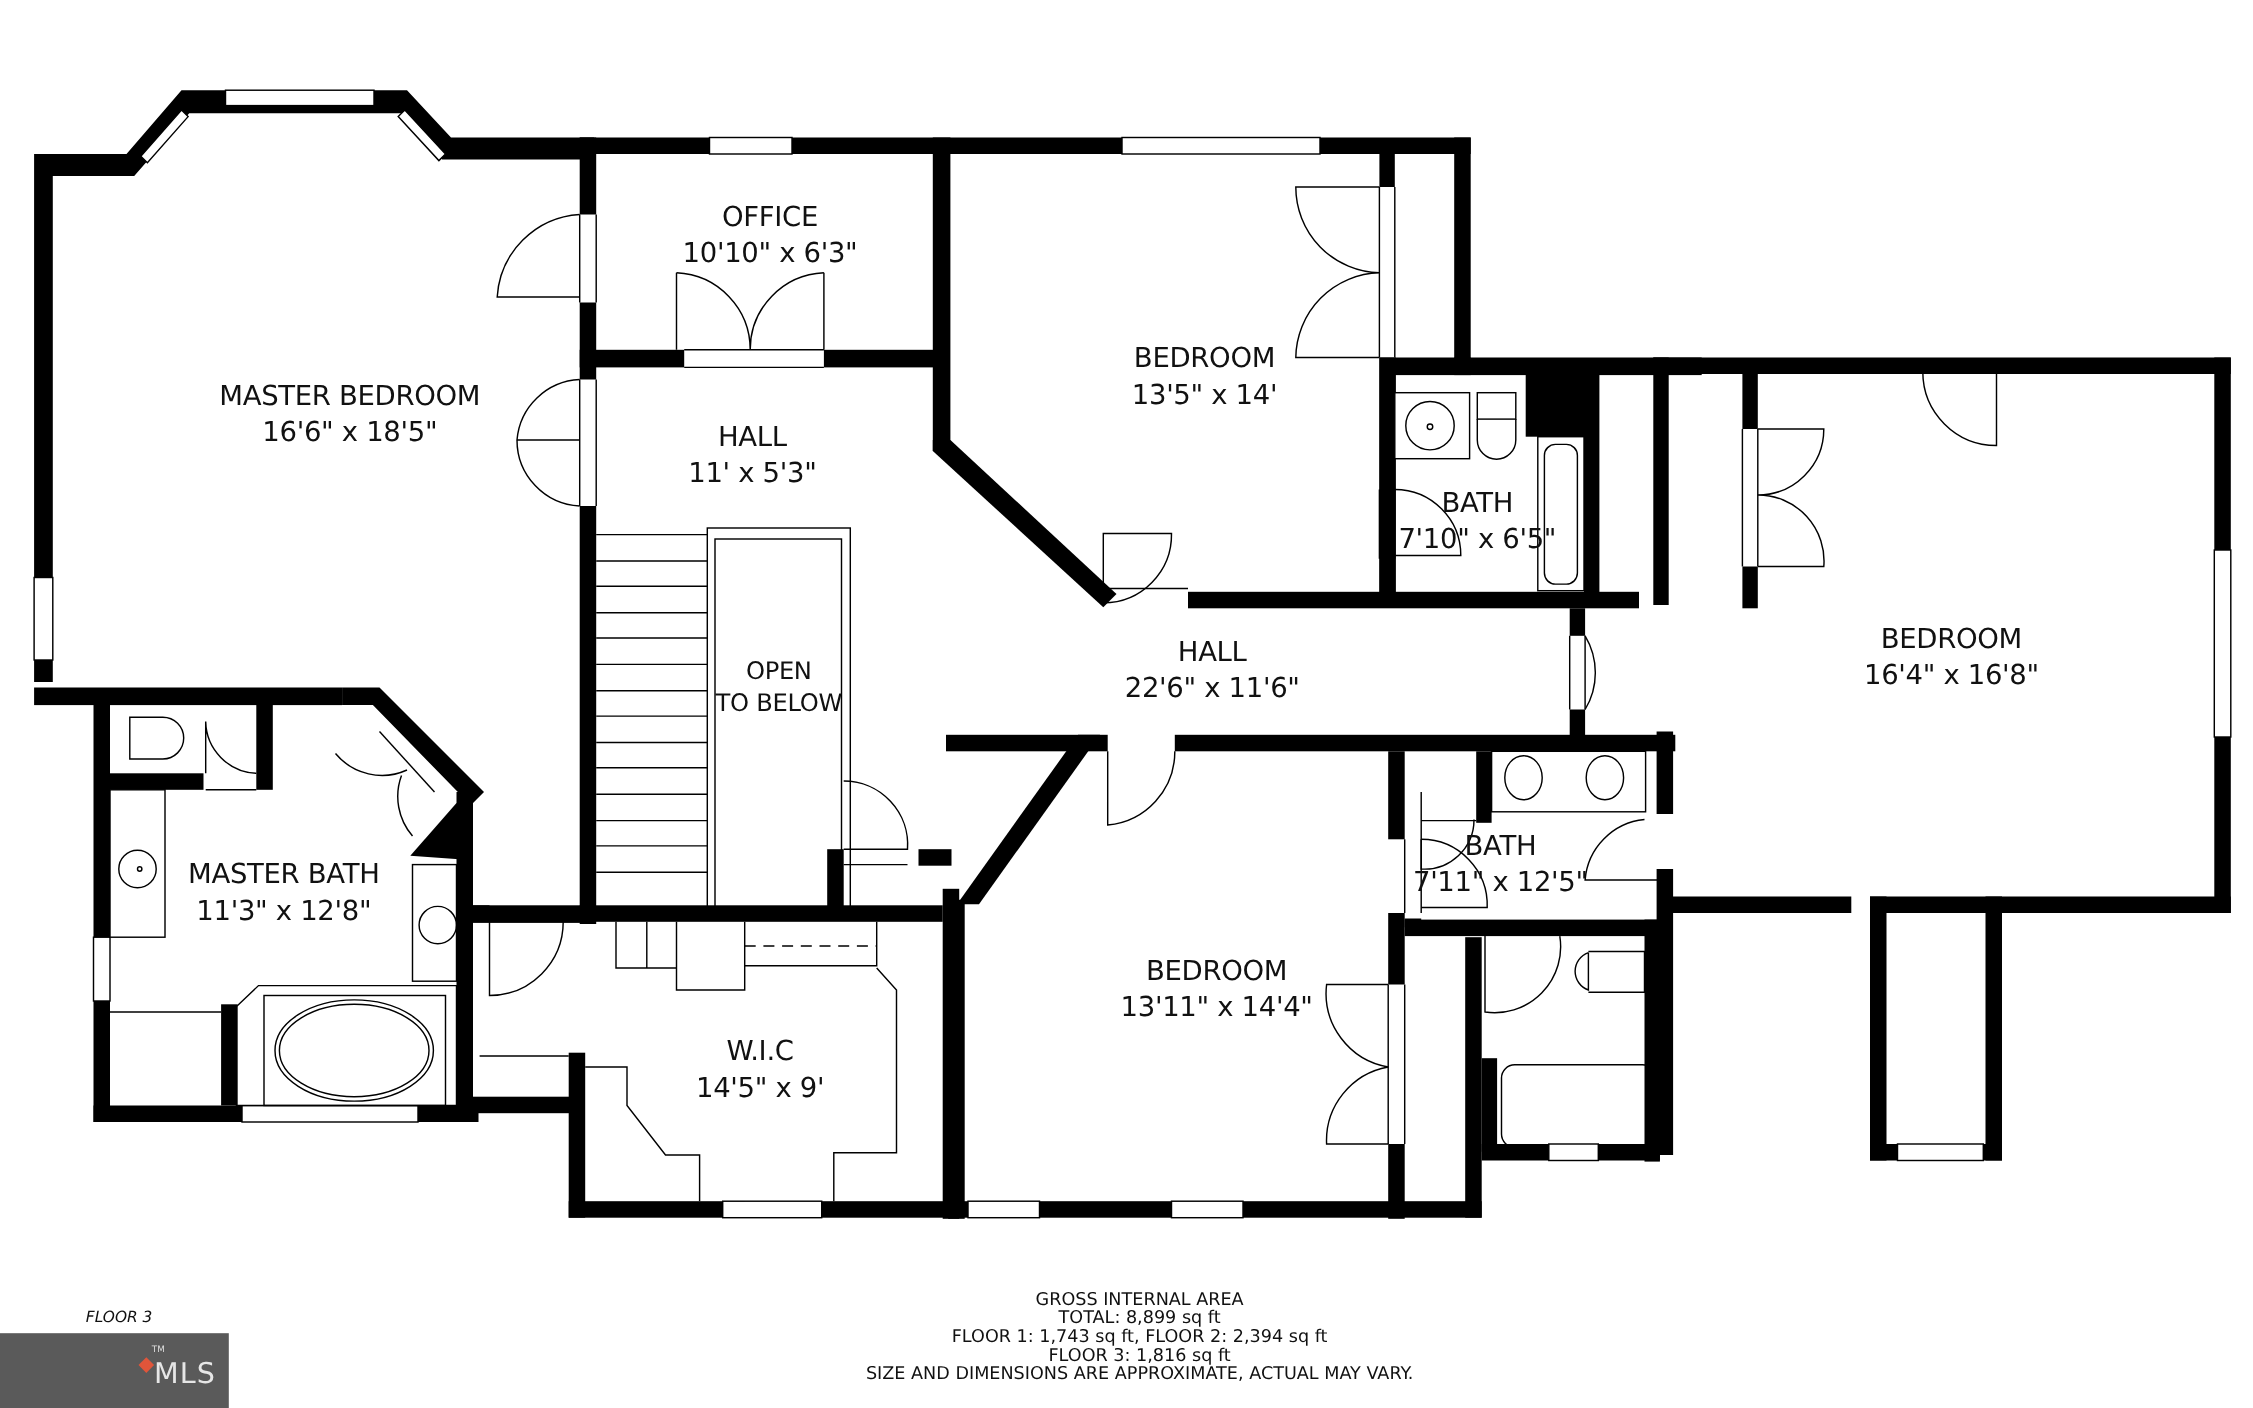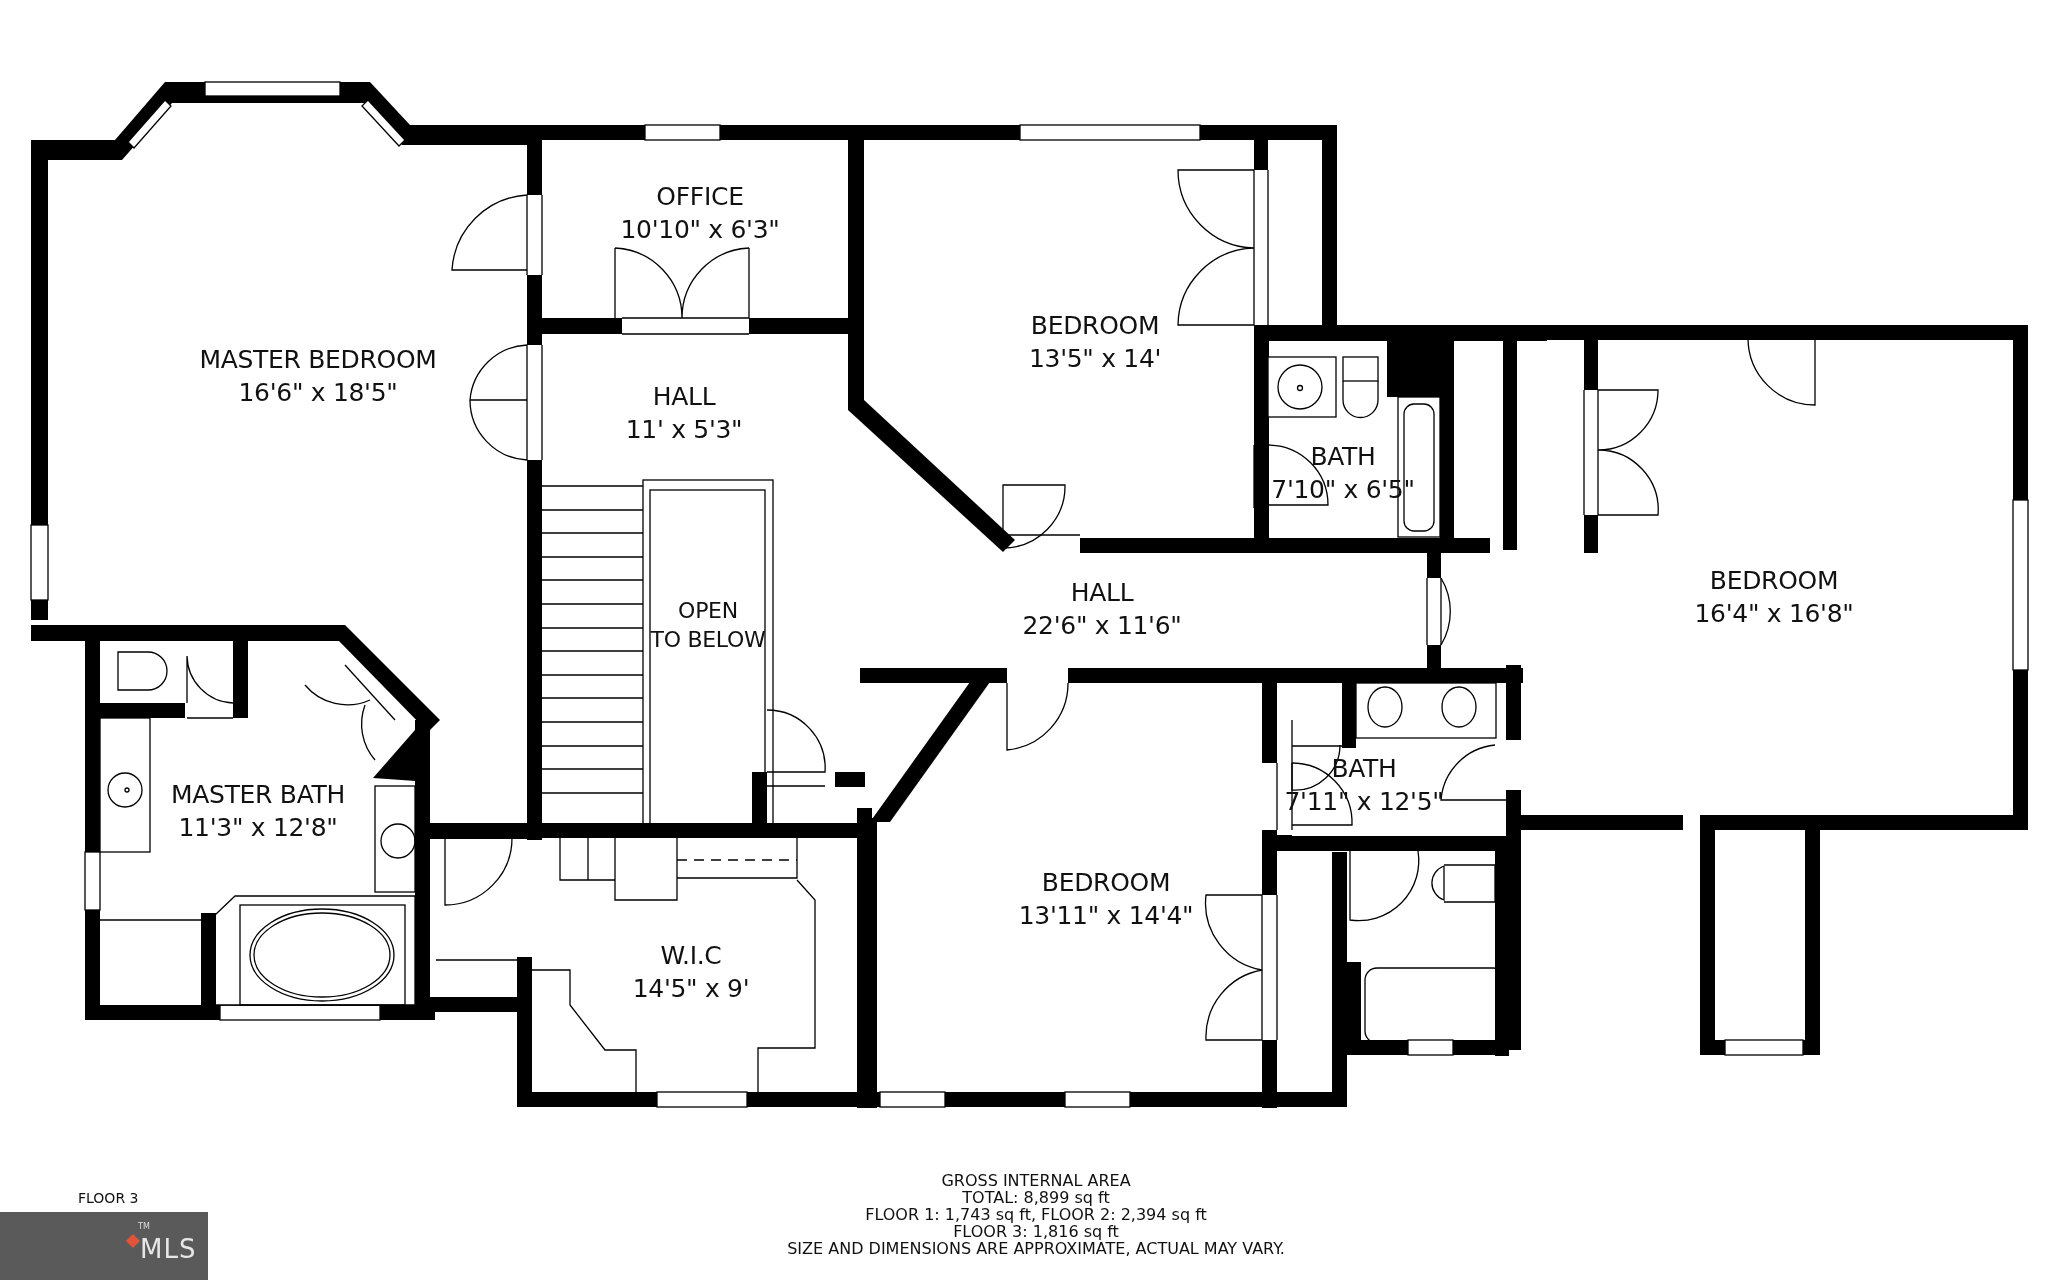--- a/index.html
+++ b/index.html
@@ -6,21 +6,21 @@
   body { width:2048px; height:1280px; position:relative; overflow:hidden; font-family:"DejaVu Sans", sans-serif; }
   #plan { position:absolute; left:0; top:0; width:2048px; height:1280px; }
   .w { fill:#000; stroke:none; }
   .thin { stroke:#000; stroke-width:1.3; fill:none; }
   .win { fill:#fff; stroke:#000; stroke-width:1.3; }
   .fix { fill:#fff; stroke:#000; stroke-width:1.3; }
   .label { position:absolute; text-align:center; color:#111; font-family:"DejaVu Sans", sans-serif; font-size:25px; line-height:33px; letter-spacing:-0.3px; transform:translateX(-50%); white-space:nowrap; }
   .label span { display:block; }
   .footer { position:absolute; left:1036px; top:1172px; transform:translateX(-50%); text-align:center; font-family:"DejaVu Sans", sans-serif; font-size:16px; line-height:17px; color:#111; white-space:nowrap; }
   .footer span { display:block; }
-  .floor-label { position:absolute; left:78px; top:1190px; font-family:"DejaVu Sans", sans-serif; font-size:14px; color:#111; }
+  .floor-label { position:absolute; left:78px; top:1190px; font-family:"DejaVu Sans", sans-serif; font-size:14px; color:#111;font-style:italic; }
   .logo { position:absolute; left:0; top:1212px; width:208px; height:68px; background:#5a5a5a; }
   .logo .bright { position:absolute; left:14px; top:2px; font-family:"DejaVu Serif", serif; font-size:52px; font-weight:bold; color:#dcdcdc; letter-spacing:-1px; }
   .logo .mls { position:absolute; left:140px; top:22px; font-family:"DejaVu Sans", sans-serif; font-size:26px; color:#e6e6e6; letter-spacing:1px; }
   .logo .spark { position:absolute; left:128px; top:24px; width:10px; height:10px; background:#e0553a; transform:rotate(45deg); }
   .logo .tm { position:absolute; left:138px; top:10px; font-size:8px; color:#ddd; font-family:"DejaVu Sans", sans-serif; }
 </style>
 </head>
 <body>
 
 <svg id="plan" viewBox="0 0 2048 1280" xmlns="http://www.w3.org/2000/svg">

